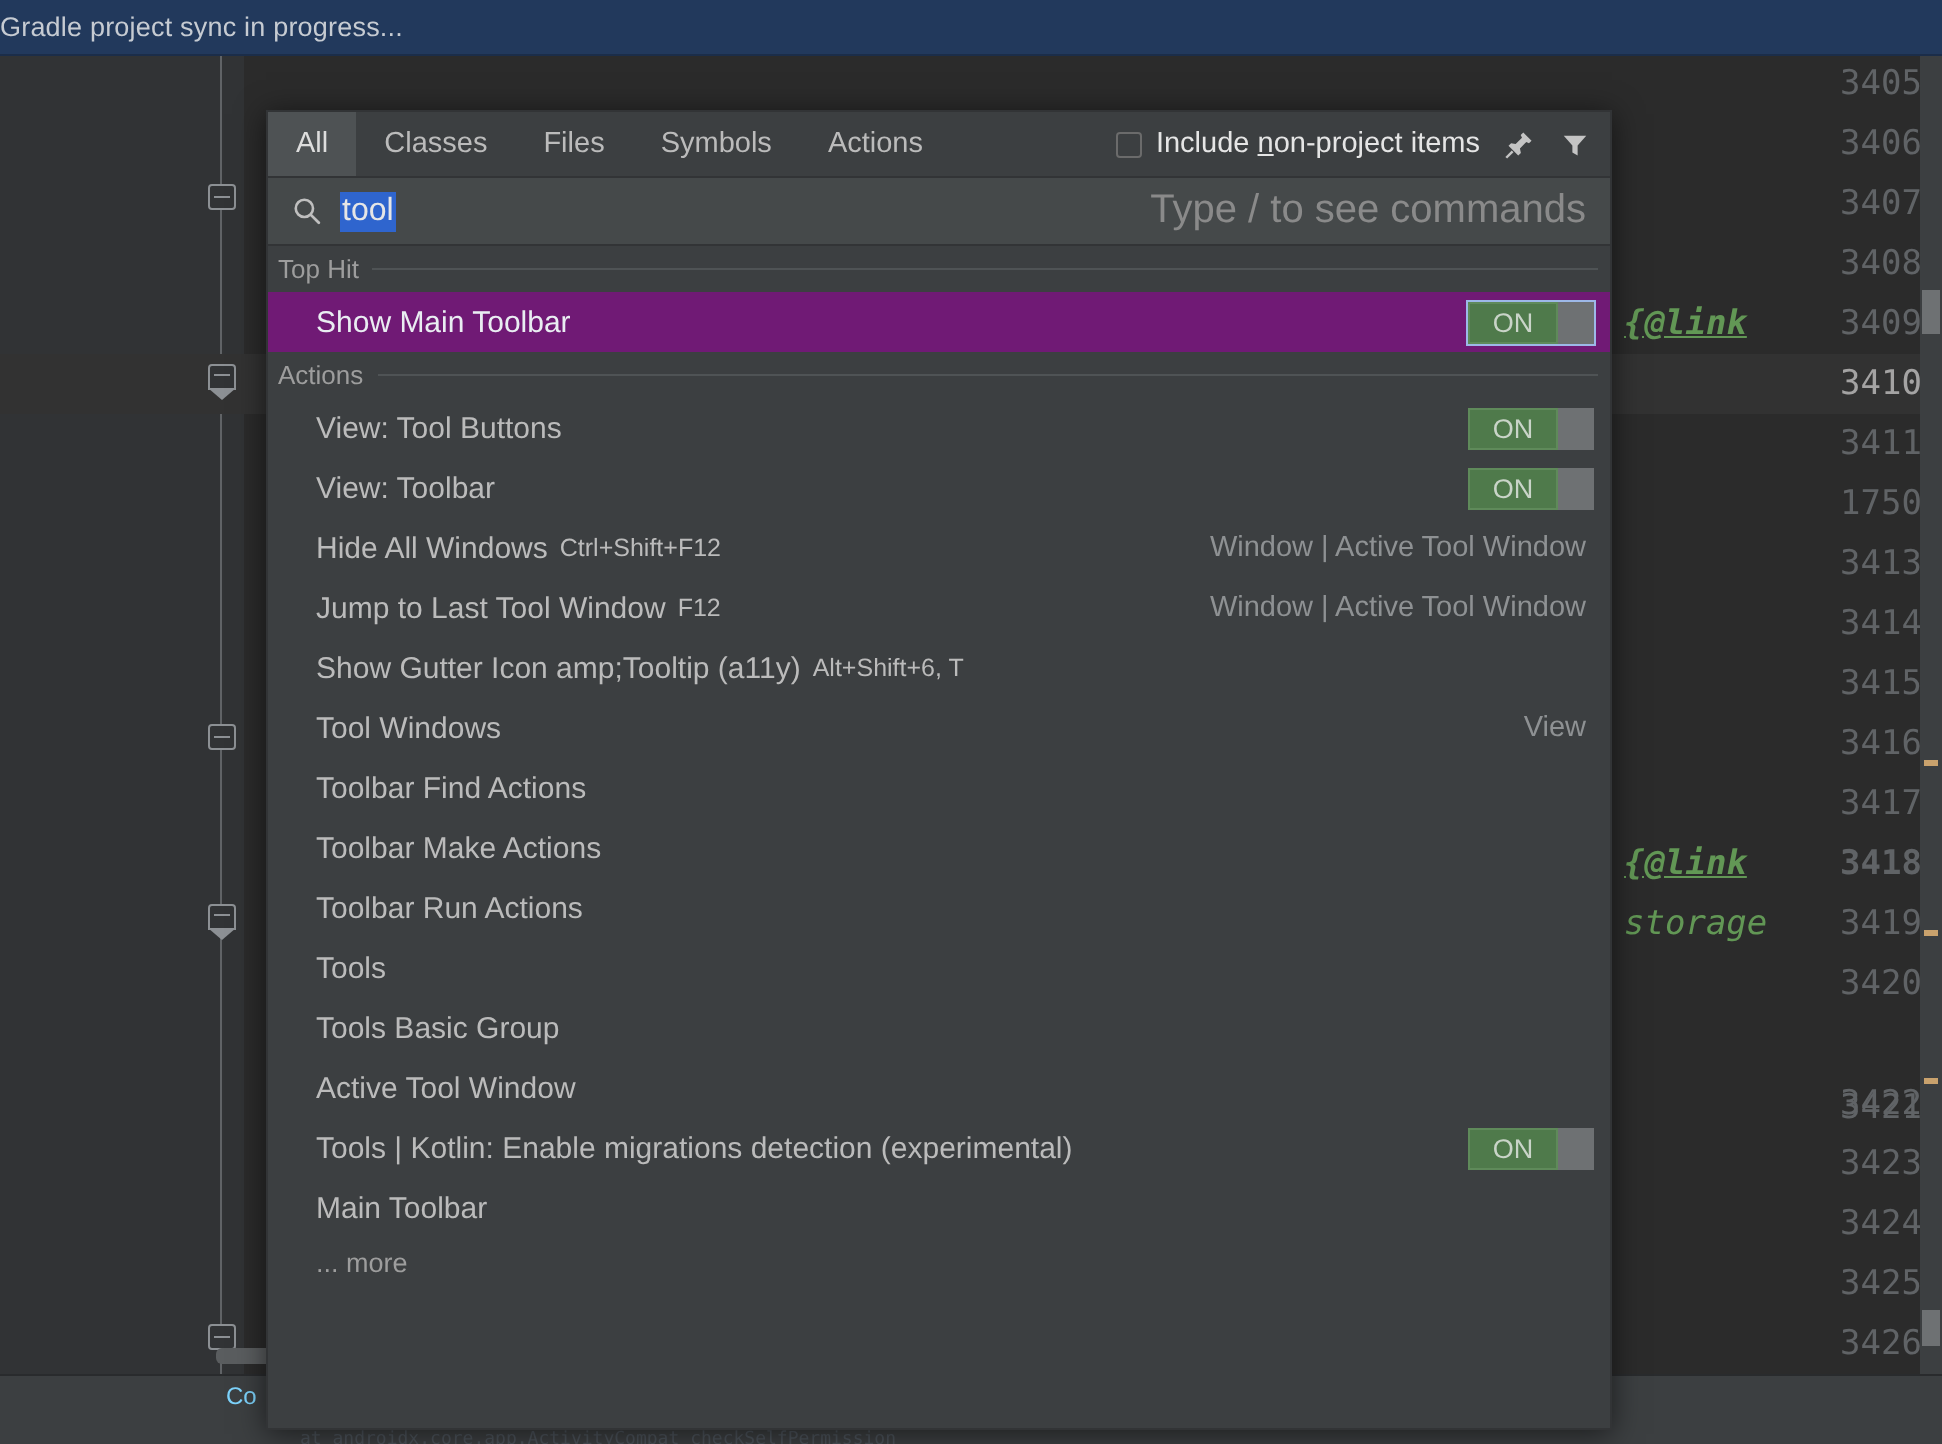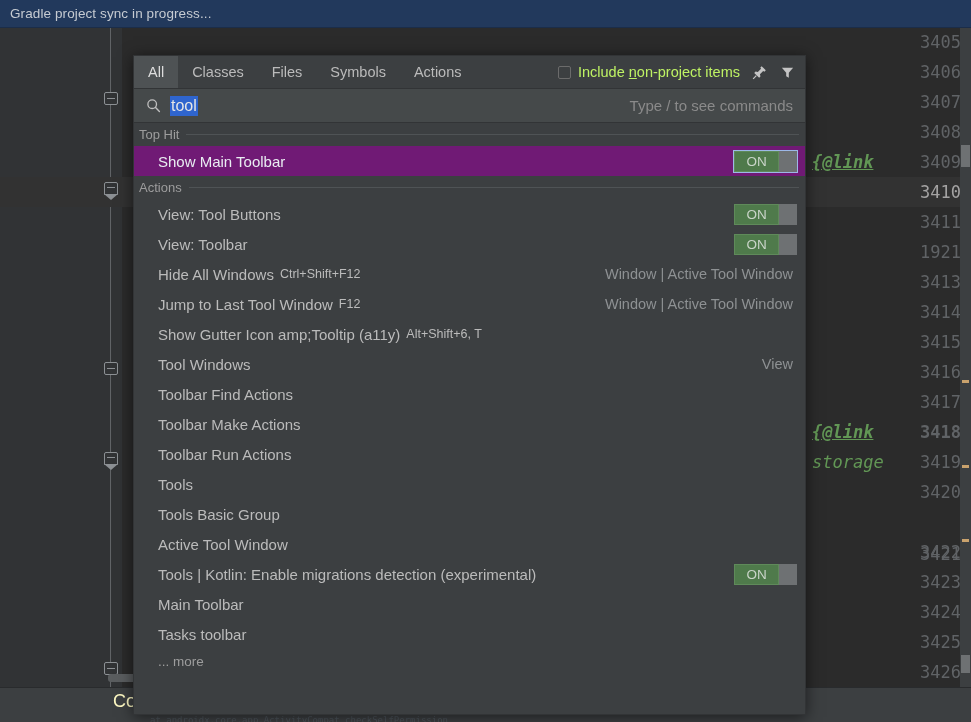--- a/index.html
+++ b/index.html
@@ -11,21 +11,21 @@
   }
   #root{position:relative;width:971px;height:722px;}
 
   
   .titlebar{
     position:absolute;left:0;top:0;width:971px;height:27px;
     background:#22395C;border-bottom:1px solid #1b2d49;
     display:flex;align-items:center;
   }
   .titlebar .tb-text{
-    color:#C6CBD2;font-size:13.5px;padding-left:10px;letter-spacing:.1px;
+    color:#C6CBD2;font-size:13.5px;letter-spacing:.1px;
   }
 
   
   .editor{
     position:absolute;left:0;top:27px;width:971px;height:660px;
     background:#2B2B2B;
   }
   .gutter{
     position:absolute;left:0;top:0;width:100px;height:660px;
     background:#313335;
@@ -89,21 +89,21 @@
   }
   .mk{position:absolute;right:2px;width:7px;height:3px;}
 
   
   .bottomstrip{
     position:absolute;left:0;top:687px;width:971px;height:35px;background:#3C3F41;
     border-top:1px solid #292B2D;
   }
   .bottom-tab{
     position:absolute;left:113px;top:691px;
-    color:#fef9c3;font-size:18px;
+    color:#7dd3fc;font-size:12px;
   }
   .bottom-faint{
     position:absolute;left:150px;top:715px;width:600px;height:7px;
     overflow:hidden;color:#5a6470;font-size:9px;white-space:nowrap;
     font-family:"DejaVu Sans Mono",monospace;opacity:.55;
   }
 
   
   .popup{
     position:absolute;left:133px;top:55px;width:673px;height:660px;
@@ -124,38 +124,38 @@
   }
   .tab.active{background:#4E5254;color:#DDDDDD;}
   .tabbar-right{
     margin-left:auto;display:flex;align-items:center;padding-right:9px;gap:10px;
   }
   .chk-wrap{display:flex;align-items:center;gap:7px;}
   .chk-box{
     width:13px;height:13px;box-sizing:border-box;
     border:1px solid #6B6B6B;background:#3C3F41;border-radius:2px;
   }
-  .chk-label{color:#bef264;font-size:14.5px;white-space:nowrap;}
+  .chk-label{color:#e5e5e5;font-size:14.5px;white-space:nowrap;}
   .chk-label u{text-decoration:underline;}
   .icon-btn{
     width:18px;height:18px;display:flex;align-items:center;justify-content:center;
   }
 
   .searchrow{
     position:relative;height:33px;flex:0 0 33px;
     background:#45494A;display:flex;align-items:center;
     border-bottom:1px solid #323436;
   }
   .search-icon{margin-left:12px;margin-right:9px;display:flex;}
   .search-val{
     background:#2F65CE;color:#E6E6E6;font-size:16px;
     padding:0 1px;line-height:20px;
   }
   .search-hint{
-    margin-left:auto;margin-right:12px;color:#8A8A8A;font-size:15px;
+    margin-left:auto;margin-right:12px;color:#8A8A8A;font-size:20px;
   }
 
   .results{
     flex:1 1 auto;background:#3C3F41;position:relative;overflow:hidden;
   }
   .grouphdr{
     display:flex;align-items:center;height:23px;padding-left:5px;
   }
   .grouphdr span{color:#9D9D9D;font-size:13px;white-space:nowrap;padding-right:7px;}
   .grouphdr .rule{flex:1 1 auto;height:1px;background:#4f5355;margin-right:6px;}
@@ -206,21 +206,21 @@
 
     <div id="lineNumbers">
         <div class="lineno" style="top: 0px;">3405</div>
         <div class="lineno" style="top: 30px;">3406</div>
         <div class="lineno" style="top: 60px;">3407</div>
         <div class="lineno" style="top: 90px;">3408</div>
         <div class="lineno" style="top: 120px;">3409</div>
         <div class="current-line-bg" style="top: 150px;"></div>
         <div class="lineno current" style="top: 150px;">3410</div>
         <div class="lineno" style="top: 180px;">3411</div>
-        <div class="lineno" style="top: 210px;">1921</div>
+        <div class="lineno" style="top: 210px;">1750</div>
         <div class="lineno" style="top: 240px;">3413</div>
         <div class="lineno" style="top: 270px;">3414</div>
         <div class="lineno" style="top: 300px;">3415</div>
         <div class="lineno" style="top: 330px;">3416</div>
         <div class="lineno" style="top: 360px; margin-left: 20px;">3417</div>
         <div class="lineno" style="top: 390px; font-weight: bold;">3418</div>
         <div class="lineno" style="top: 420px;">3419</div>
         <div class="lineno" style="top: 450px;">3420</div>
         <div class="lineno" style="top: 480px; margin-top: 32px;">3421</div>
         <div class="lineno" style="top: 510px;">3422</div>
@@ -394,20 +394,17 @@
         <div class="row">
           <span class="label">Tools | Kotlin: Enable migrations detection (experimental)</span>
           <span class="toggle">
             <span class="on">ON</span>
             <span class="knob"></span>
           </span>
         </div>
         <div class="row">
           <span class="label">Main Toolbar</span>
         </div>
-        <div class="row">
-          <span class="label">Tasks toolbar</span>
-        </div>
         <div class="more">... more</div>
       </div>
   </div>
 
 </div>
 
 </body></html>

